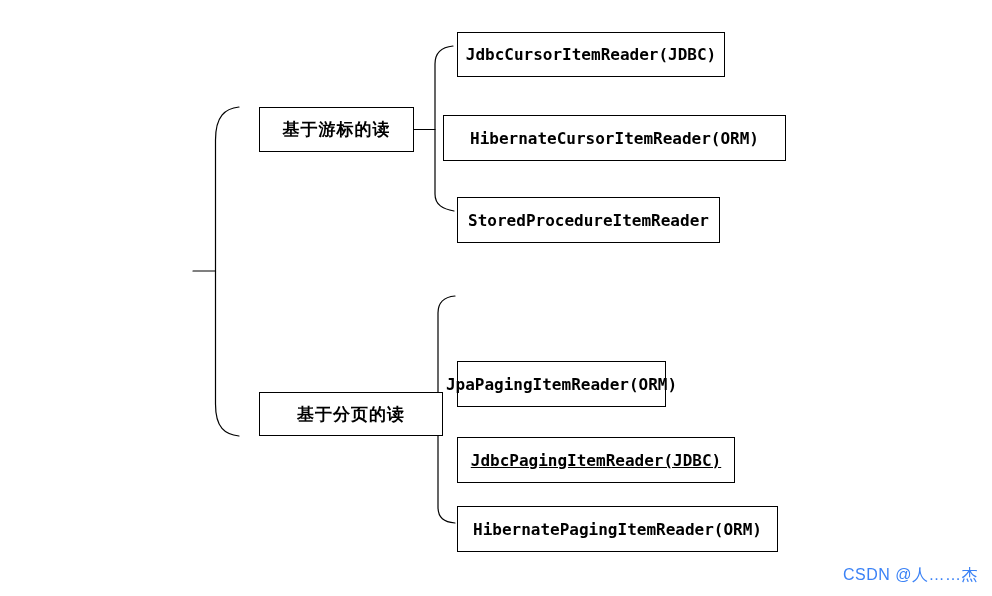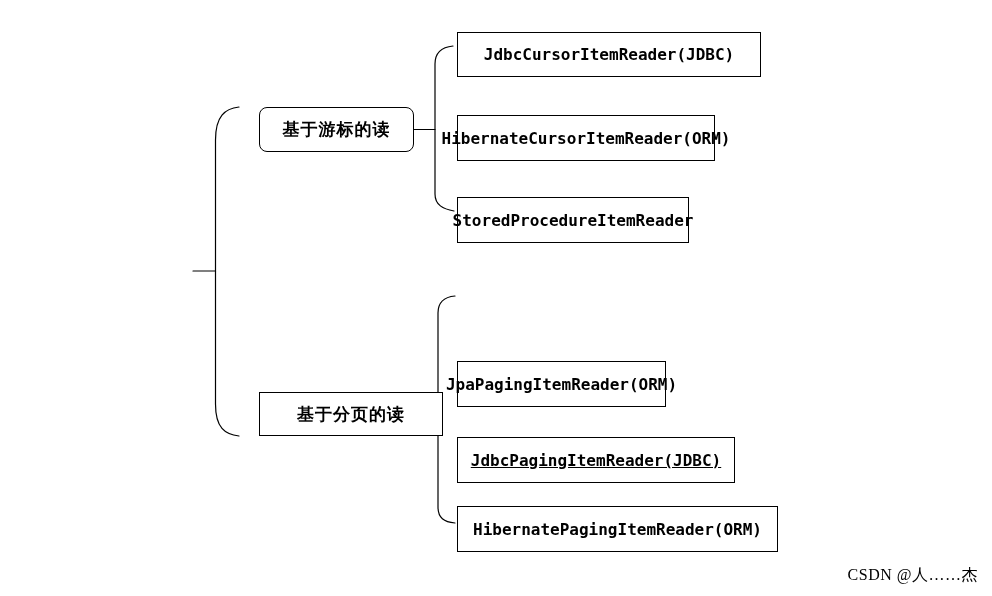--- a/index.html
+++ b/index.html
@@ -41,23 +41,23 @@
   }
   .node-code {
     font-family: "DejaVu Sans Mono", "Liberation Mono", monospace;
     font-size: 16px;
     font-weight: 700;
   }
   .watermark {
     position: absolute;
     right: 14px;
     bottom: 10px;
-    font-family: Liberation Serif, serif;
+    font-family: Liberation Sans, sans-serif;
     font-size: 16px;
-    color: #000000;
+    color: #3b82f6;
     letter-spacing: 0.5px;
   }
 </style>
 </head>
 <body>
 
 <div class="stage">
 
   <svg class="connectors" viewBox="0 0 992 596" xmlns="http://www.w3.org/2000/svg" fill="none" stroke="#000000" stroke-width="1.2" stroke-linecap="round">
 
@@ -65,29 +65,29 @@
     <path d="M239,107 C225,108.5 215.5,116 215.5,140 V404 C215.5,428 225,434.5 239,436"></path>
 
     <path d="M414,129.5 H435"></path>
     <path d="M453,46 C443,47 435,52 435,64 V194 C435,205 443,209 454,211"></path>
 
     <path d="M415,413.5 H438"></path>
     <path d="M455,296 C444,297 438,302 438,313 V507 C438,518 444,522 455,523"></path>
   </svg>
 
 
-  <div class="node node-cn" style="left:259px; top:107px; width:155px; height:45px;border-radius:8px;">基于游标的读</div>
+  <div class="node node-cn" style="left:259px; top:107px; width:155px; height:45px;">基于游标的读</div>
 
   <div class="node node-cn" style="left:259px; top:392px; width:184px; height:44px;">基于分页的读</div>
 
-  <div class="node node-code" style="left:457px; top:32px; width:304px; height:45px;">JdbcCursorItemReader(JDBC)</div>
+  <div class="node node-code" style="left:457px; top:32px; width:268px; height:45px;">JdbcCursorItemReader(JDBC)</div>
 
-  <div class="node node-code" style="left:457px; top:115px; width:258px; height:46px;">HibernateCursorItemReader(ORM)</div>
+  <div class="node node-code" style="left:443px; top:115px; width:343px; height:46px;">HibernateCursorItemReader(ORM)</div>
 
-  <div class="node node-code" style="left:457px; top:197px; width:232px; height:46px;">StoredProcedureItemReader</div>
+  <div class="node node-code" style="left:457px; top:197px; width:263px; height:46px;">StoredProcedureItemReader</div>
 
 
   <div class="node node-code" style="left:457px; top:361px; width:209px; height:46px;">JpaPagingItemReader(ORM)</div>
 
   <div class="node node-code" style="left:457px; top:437px; width:278px; height:46px;text-decoration:underline;">JdbcPagingItemReader(JDBC)</div>
 
   <div class="node node-code" style="left:457px; top:506px; width:321px; height:46px;text-align:center;">HibernatePagingItemReader(ORM)</div>
 
   <div class="watermark">CSDN @人……杰</div>
 

